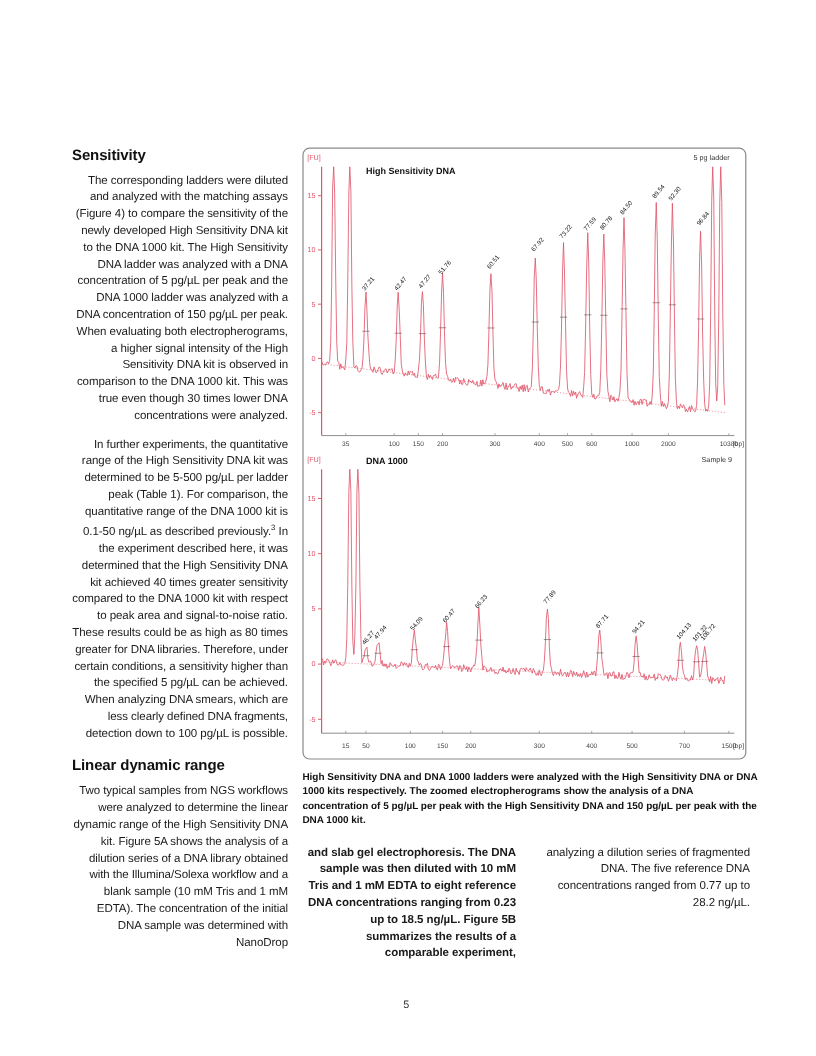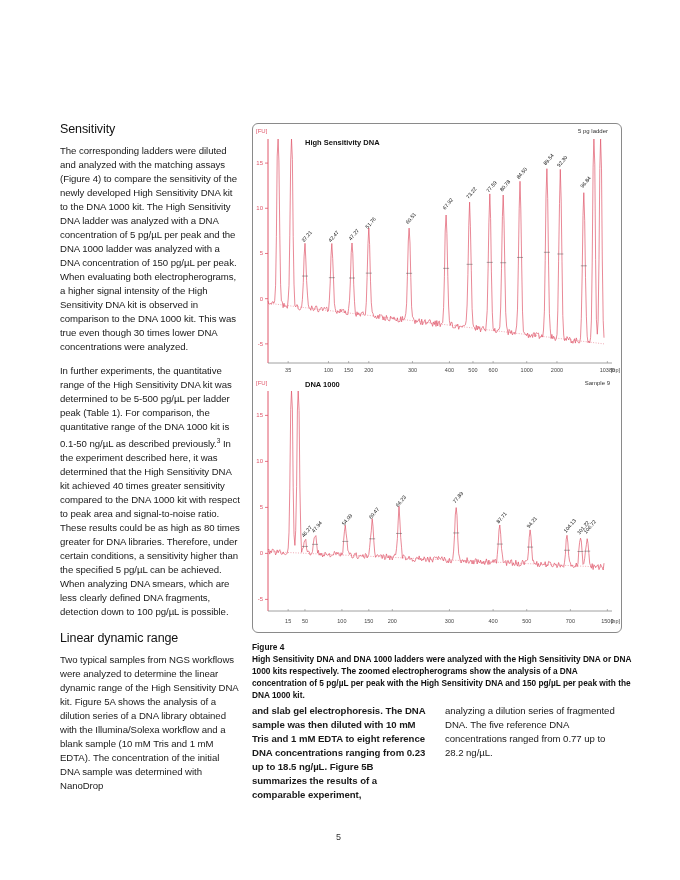--- a/index.html
+++ b/index.html
@@ -1,19 +1,19 @@
 <!DOCTYPE html>
 <html><head>
 <meta charset="utf-8">
 <style>
   html, body { margin:0; padding:0; background:#ffffff; }
   body { width:680px; height:880px; position:relative; overflow:hidden; font-family:"Liberation Sans", sans-serif; color:#1a1a1a; }
   .col-left { position:absolute; left:60px; top:122px; width:180px; }
-  h2 { font-family:"Liberation Sans", sans-serif; font-weight:normal; font-size:12.5px; margin:0 0 8px 0; color:#111; letter-spacing:-0.1px; }
-  p.body { font-size:9.6px; line-height:14px; margin:0 0 10px 0; letter-spacing:-0.05px; }
+  h2 { font-family:"Liberation Sans", sans-serif; font-weight:bold; font-size:12.5px; margin:0 0 8px 0; color:#111; letter-spacing:-0.1px; }
+  p.body { font-size:9.6px; line-height:14px; margin:0 0 10px 0; letter-spacing:-0.05px;text-align:right; }
   p.body sup { font-size:6.5px; }
   .h2-linear { margin-top:12px; }
   .figure-box { position:absolute; left:252px; top:123px; width:368px; height:508px; border:1px solid #8a8a8a; border-radius:6px; border-left-color:#8a8a8a; }
   svg.chart { position:absolute; left:252px; }
   .fig-caption { position:absolute; left:252px; top:641px; width:380px; font-size:8.3px; line-height:12px; font-weight:bold; color:#111; }
   .fig-caption .fig-title { display:block; }
   .col-mid { position:absolute; left:252px; top:704px; width:178px;font-weight:bold; }
   .col-right { position:absolute; left:445px; top:704px; width:180px; }
   .page-num { position:absolute; left:336px; top:832px; font-size:9px; color:#333; }
 </style>
@@ -154,21 +154,20 @@
     <text x="277.08" y="153.4" font-size="5.2" fill="#111" transform="rotate(-50 277.08 153.4)" font-family="Liberation Sans, sans-serif">94.21</text>
     <line x1="312.04" y1="175.2398" x2="318.04" y2="175.2398" stroke="#555" stroke-width="0.5"></line>
     <text x="314.04" y="158" font-size="5.2" fill="#111" transform="rotate(-50 314.04 158)" font-family="Liberation Sans, sans-serif">104.13</text>
     <line x1="325.48" y1="176.4726" x2="331.48" y2="176.4726" stroke="#555" stroke-width="0.5"></line>
     <text x="327.48" y="159.84" font-size="5.2" fill="#111" transform="rotate(-50 327.48 159.84)" font-family="Liberation Sans, sans-serif">101.22</text>
     <line x1="332.2" y1="176.16899999999998" x2="338.2" y2="176.16899999999998" stroke="#555" stroke-width="0.5"></line>
     <text x="334.2" y="158.92000000000002" font-size="5.2" fill="#111" transform="rotate(-50 334.2 158.92000000000002)" font-family="Liberation Sans, sans-serif">106.72</text>
   </svg>
 
 <div class="fig-caption">
-  <span class="fig-title">Figure 4</span>
   <span>High Sensitivity DNA and DNA 1000 ladders were analyzed with the High Sensitivity DNA or DNA 1000 kits respectively. The zoomed electropherograms show the analysis of a DNA concentration of 5 pg/µL per peak with the High Sensitivity DNA and 150 pg/µL per peak with the DNA 1000 kit.</span>
 </div>
 
 <div class="col-mid">
   <p class="body">and slab gel electrophoresis. The DNA sample was then diluted with 10 mM Tris and 1 mM EDTA to eight reference DNA concentrations ranging from 0.23 up to 18.5 ng/µL. Figure 5B summarizes the results of a comparable experiment,</p>
 </div>
 <div class="col-right">
   <p class="body">analyzing a dilution series of fragmented DNA. The five reference DNA concentrations ranged from 0.77 up to 28.2 ng/µL.</p>
 </div>
 

